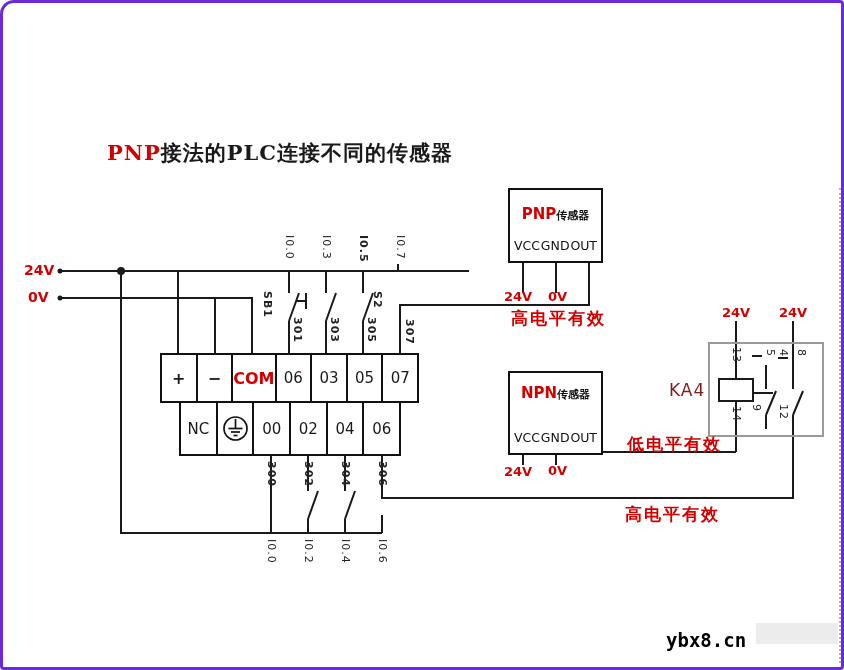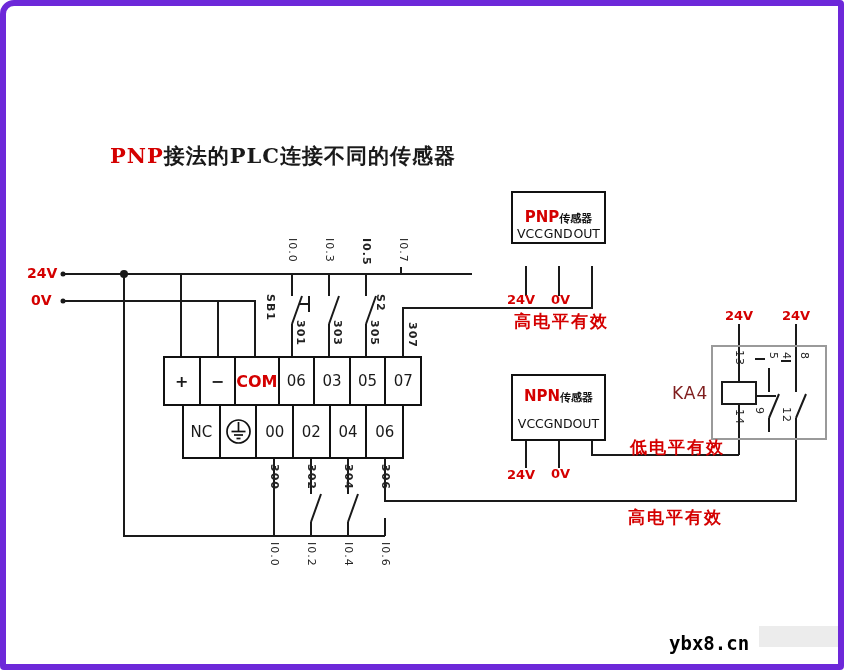--- a/index.html
+++ b/index.html
@@ -1,19 +1,19 @@
 <!DOCTYPE html>
 <html><head>
 <meta charset="utf-8">
 <style>
   html,body{margin:0;padding:0;background:#ffffff;}
   #canvas{
     position:relative;width:844px;height:670px;background:#fff;overflow:hidden;
     font-family:"DejaVu Sans","Liberation Sans",sans-serif;color:#1a1a1a;
-    border:6px solid #6d28d9;border-radius:14px 4px 4px 4px;box-sizing:border-box;
+    border:3px solid #6d28d9;border-radius:14px 4px 4px 4px;box-sizing:border-box;
   }
   svg.wires{position:absolute;left:0;top:0;}
   .abs{position:absolute;}
   .red{color:#d40000;}
   .title{font-size:21px;font-weight:bold;letter-spacing:1px;font-family:"DejaVu Serif","Liberation Serif",serif;}
   .rail-label{font-size:14px;font-weight:bold;}
   .strip{position:absolute;display:flex;background:#fff;border:2px solid #111;box-sizing:border-box;}
   .cell{flex:1;display:flex;align-items:center;justify-content:center;font-size:15px;border-right:2px solid #111;box-sizing:border-box;}
   .cell:last-child{border-right:none;}
   .cell.bold{font-weight:bold;font-size:16px;}
@@ -133,35 +133,35 @@
   <div class="vlabel b" style="left:274px;top:458px;">300</div>
   <div class="vlabel b" style="left:311px;top:458px;">302</div>
   <div class="vlabel b" style="left:348px;top:458px;">304</div>
   <div class="vlabel b" style="left:385px;top:458px;">306</div>
 
   <div class="vlabel" style="left:274px;top:536px;">I0.0</div>
   <div class="vlabel" style="left:311px;top:536px;">I0.2</div>
   <div class="vlabel" style="left:348px;top:536px;">I0.4</div>
   <div class="vlabel" style="left:385px;top:536px;">I0.6</div>
 
-  <div class="sensor-box" style="left:505px;top:185px;height:53px;">
+  <div class="sensor-box" style="left:505px;top:185px;height:75px;">
     <div class="sensor-name">
       <span class="stype red">PNP</span><span class="ssuffix">传感器</span>
     </div>
     <div class="pins">
       <span>VCC</span>
       <span>GND</span>
       <span>OUT</span>
     </div>
   </div>
   <div class="abs supply red" style="left:501px;top:286px;">24V</div>
   <div class="abs supply red" style="left:545px;top:286px;">0V</div>
   <div class="abs note red" style="left:508px;top:304px;">高电平有效</div>
 
-  <div class="sensor-box" style="left:505px;top:368px;height:67px;align-items:center;">
+  <div class="sensor-box" style="left:505px;top:368px;height:84px;">
     <div class="sensor-name" style="margin-top:10px;">
       <span class="stype red">NPN</span><span class="ssuffix">传感器</span>
     </div>
     <div class="pins">
       <span>VCC</span>
       <span>GND</span>
       <span>OUT</span>
     </div>
   </div>
   <div class="abs supply red" style="left:501px;top:461px;">24V</div>

